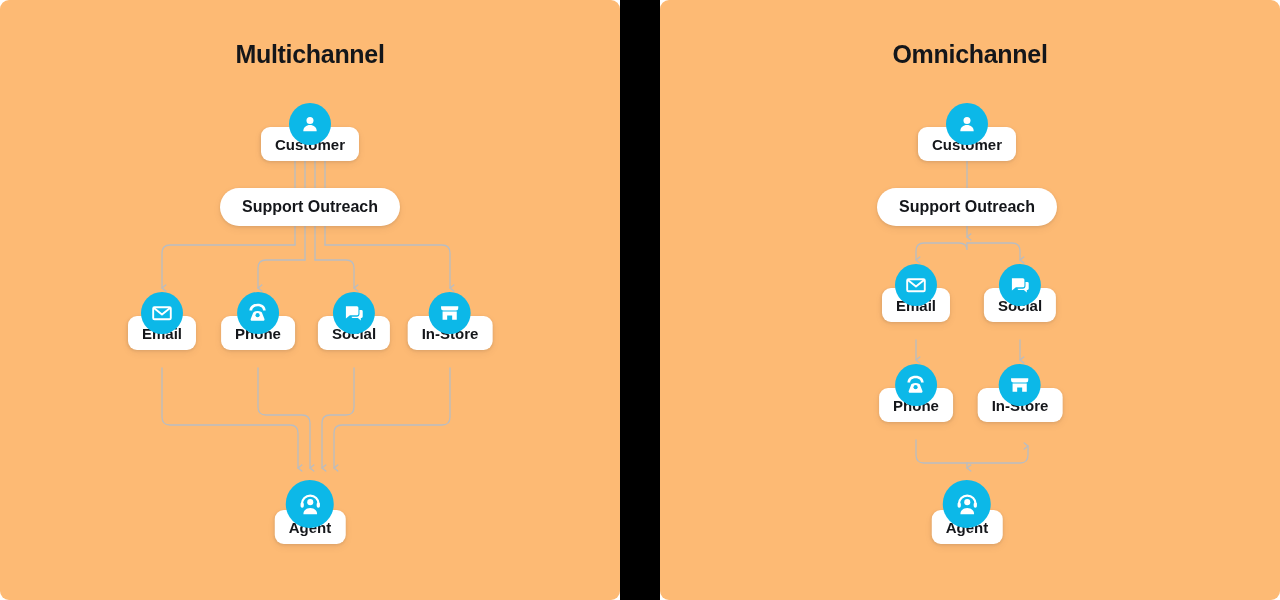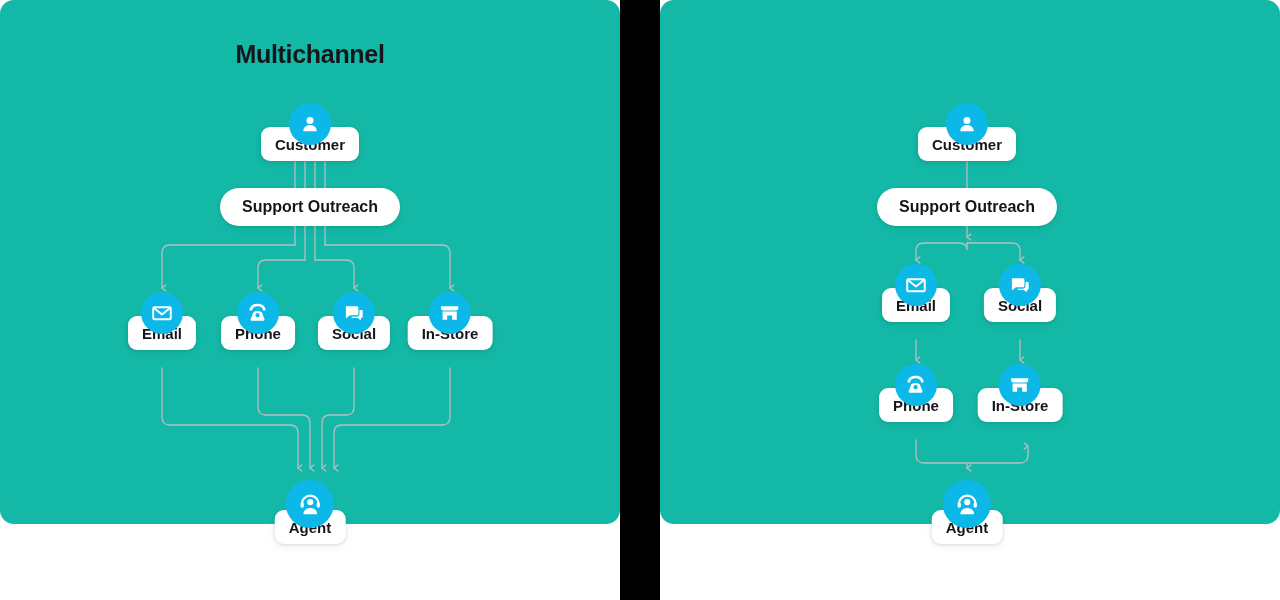--- a/index.html
+++ b/index.html
@@ -1,19 +1,19 @@
 <!DOCTYPE html>
 <html><head>
 <meta charset="utf-8">
 <style>
   html,body{margin:0;padding:0;background:#ffffff;}
   body{width:1280px;height:600px;overflow:hidden;
        font-family:"Liberation Sans","DejaVu Sans",sans-serif;}
   .stage{position:relative;width:1280px;height:600px;background:#ffffff;}
-  .panel{position:absolute;top:0;height:524px;background:#14b8a6;border-radius:14px;}
+  .panel{position:absolute;top:0;height:600px;background:#fdba74;border-radius:9px;}
   #panel-left{left:0;width:620px;}
   #panel-right{left:660px;width:620px;}
   .divider{position:absolute;left:620px;top:0;width:40px;height:600px;background:#000000;}
   .ptitle{position:absolute;left:0;right:0;top:40px;text-align:center;
           font-size:25px;font-weight:700;color:#14161a;letter-spacing:-.3px;}
   svg.wires{position:absolute;left:0;top:0;width:620px;height:600px;overflow:visible;}
   .node{position:absolute;transform:translateX(-50%);display:flex;flex-direction:column;
         align-items:center;}
   .circ{width:42px;height:42px;border-radius:50%;background:#0cb8e8;
         display:flex;align-items:center;justify-content:center;position:relative;z-index:3;}
@@ -131,20 +131,21 @@
         </svg>
       </div>
       <div class="card">Agent</div>
     </div>
   </div>
 
   <div class="divider"></div>
 
   <div class="panel" id="panel-right">
 
+    <div class="ptitle">Omnichannel</div>
 
     <svg class="wires">
       <defs>
         <marker id="ahR" markerWidth="9" markerHeight="9" refX="4.2" refY="7.4" orient="auto" markerUnits="userSpaceOnUse">
           <path d="M1.1,3.6 L4.2,7.4 L7.3,3.6" fill="none" stroke="#b9bdc2" stroke-width="1.3" stroke-linecap="round" stroke-linejoin="round"></path>
         </marker>
         <marker id="ahRup" markerWidth="9" markerHeight="9" refX="4.2" refY="7.4" orient="auto" markerUnits="userSpaceOnUse">
           <path d="M1.1,3.6 L4.2,7.4 L7.3,3.6" fill="none" stroke="#b9bdc2" stroke-width="1.3" stroke-linecap="round" stroke-linejoin="round"></path>
         </marker>
       </defs>

